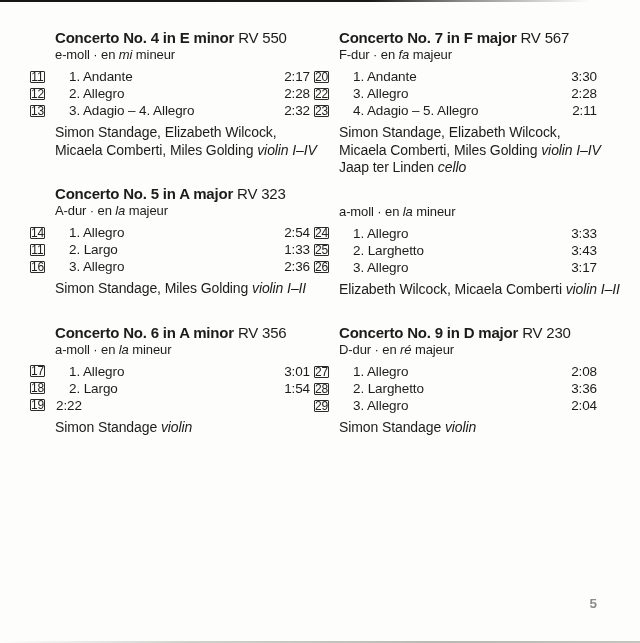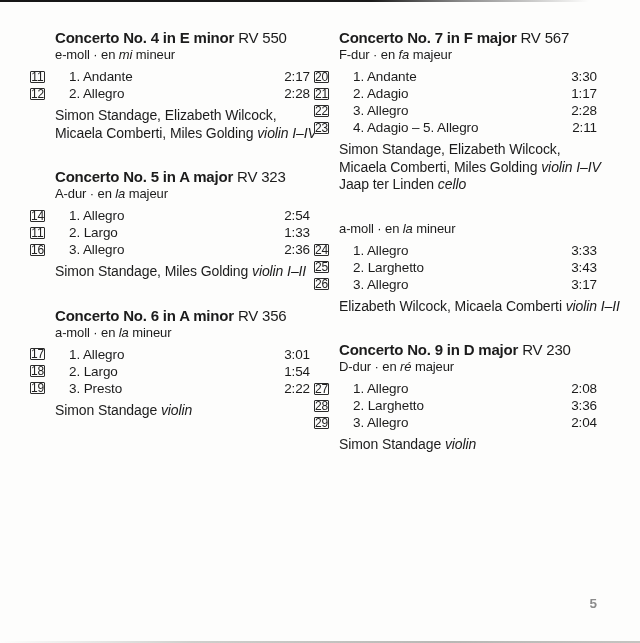--- a/index.html
+++ b/index.html
@@ -99,20 +99,25 @@
         <li class="track">
             <span class="tracknum">11</span>
             <span class="trackname">1. Andante</span>
             <span class="tracktime">2:17</span>
           </li>
         <li class="track">
             <span class="tracknum">12</span>
             <span class="trackname">2. Allegro</span>
             <span class="tracktime">2:28</span>
           </li>
+        <li class="track">
+            <span class="tracknum">13</span>
+            <span class="trackname">3. Adagio – 4. Allegro</span>
+            <span class="tracktime">2:32</span>
+          </li>
       </ul>
       <p class="credits">
         <span class="credit-line"><span>Simon Standage, Elizabeth Wilcock,</span><em class="instr"></em></span>
         <span class="credit-line"><span>Micaela Comberti, Miles Golding </span><em class="instr">violin I–IV</em></span>
       </p>
     </section>
 
     <section class="concerto">
       <h2 class="concerto-title"><span>Concerto No. 5 in A major</span> <span class="rv">RV 323</span></h2>
       <p class="key"><span>A-dur · en </span><em>la</em><span> majeur</span></p>
@@ -147,21 +152,20 @@
             <span class="trackname">1. Allegro</span>
             <span class="tracktime">3:01</span>
           </li>
         <li class="track">
             <span class="tracknum">18</span>
             <span class="trackname">2. Largo</span>
             <span class="tracktime">1:54</span>
           </li>
         <li class="track">
             <span class="tracknum">19</span>
-            <span class="trackname">3. Presto</span>
             <span class="tracktime">2:22</span>
           </li>
       </ul>
       <p class="credits">
         <span class="credit-line"><span>Simon Standage </span><em class="instr">violin</em></span>
       </p>
     </section>
 
   </div>
 
@@ -170,25 +174,20 @@
     <section class="concerto">
       <h2 class="concerto-title"><span>Concerto No. 7 in F major</span> <span class="rv">RV 567</span></h2>
       <p class="key"><span>F-dur · en </span><em>fa</em><span> majeur</span></p>
       <ul class="tracks">
         <li class="track">
             <span class="tracknum">20</span>
             <span class="trackname">1. Andante</span>
             <span class="tracktime">3:30</span>
           </li>
         <li class="track">
-            <span class="tracknum">21</span>
-            <span class="trackname">2. Adagio</span>
-            <span class="tracktime">1:17</span>
-          </li>
-        <li class="track">
             <span class="tracknum">22</span>
             <span class="trackname">3. Allegro</span>
             <span class="tracktime">2:28</span>
           </li>
         <li class="track">
             <span class="tracknum">23</span>
             <span class="trackname">4. Adagio – 5. Allegro</span>
             <span class="tracktime">2:11</span>
           </li>
       </ul>

